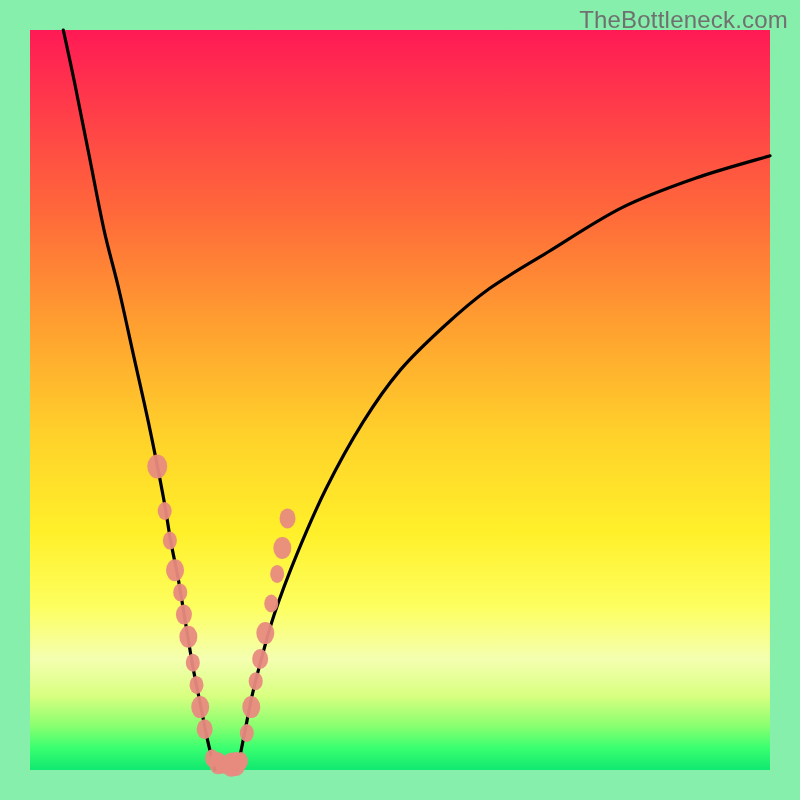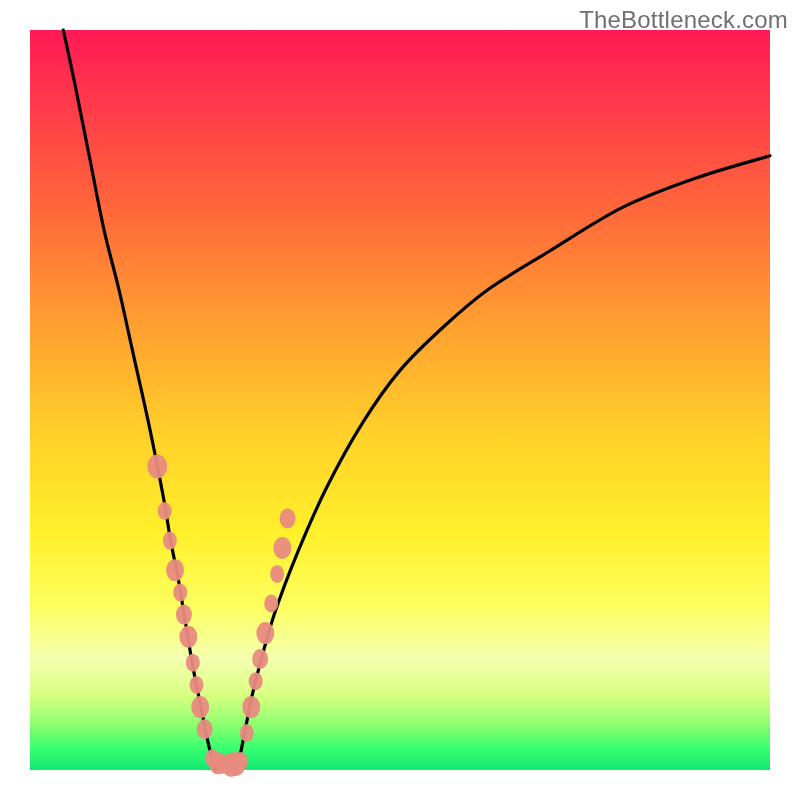--- a/index.html
+++ b/index.html
@@ -8,21 +8,21 @@
     width: 800px;
     height: 800px;
     overflow: hidden;
     background: #000;
     font-family: Arial, Helvetica, sans-serif;
   }
   .frame {
     position: relative;
     width: 800px;
     height: 800px;
-    background: #ffffff;
+    background: #86efac;
   }
   .plot-area {
     position: absolute;
     left: 30px;
     top: 30px;
     width: 740px;
     height: 740px;
     background: linear-gradient(to bottom,
       #ff1a55 0%,
       #ff3a4a 10%,

